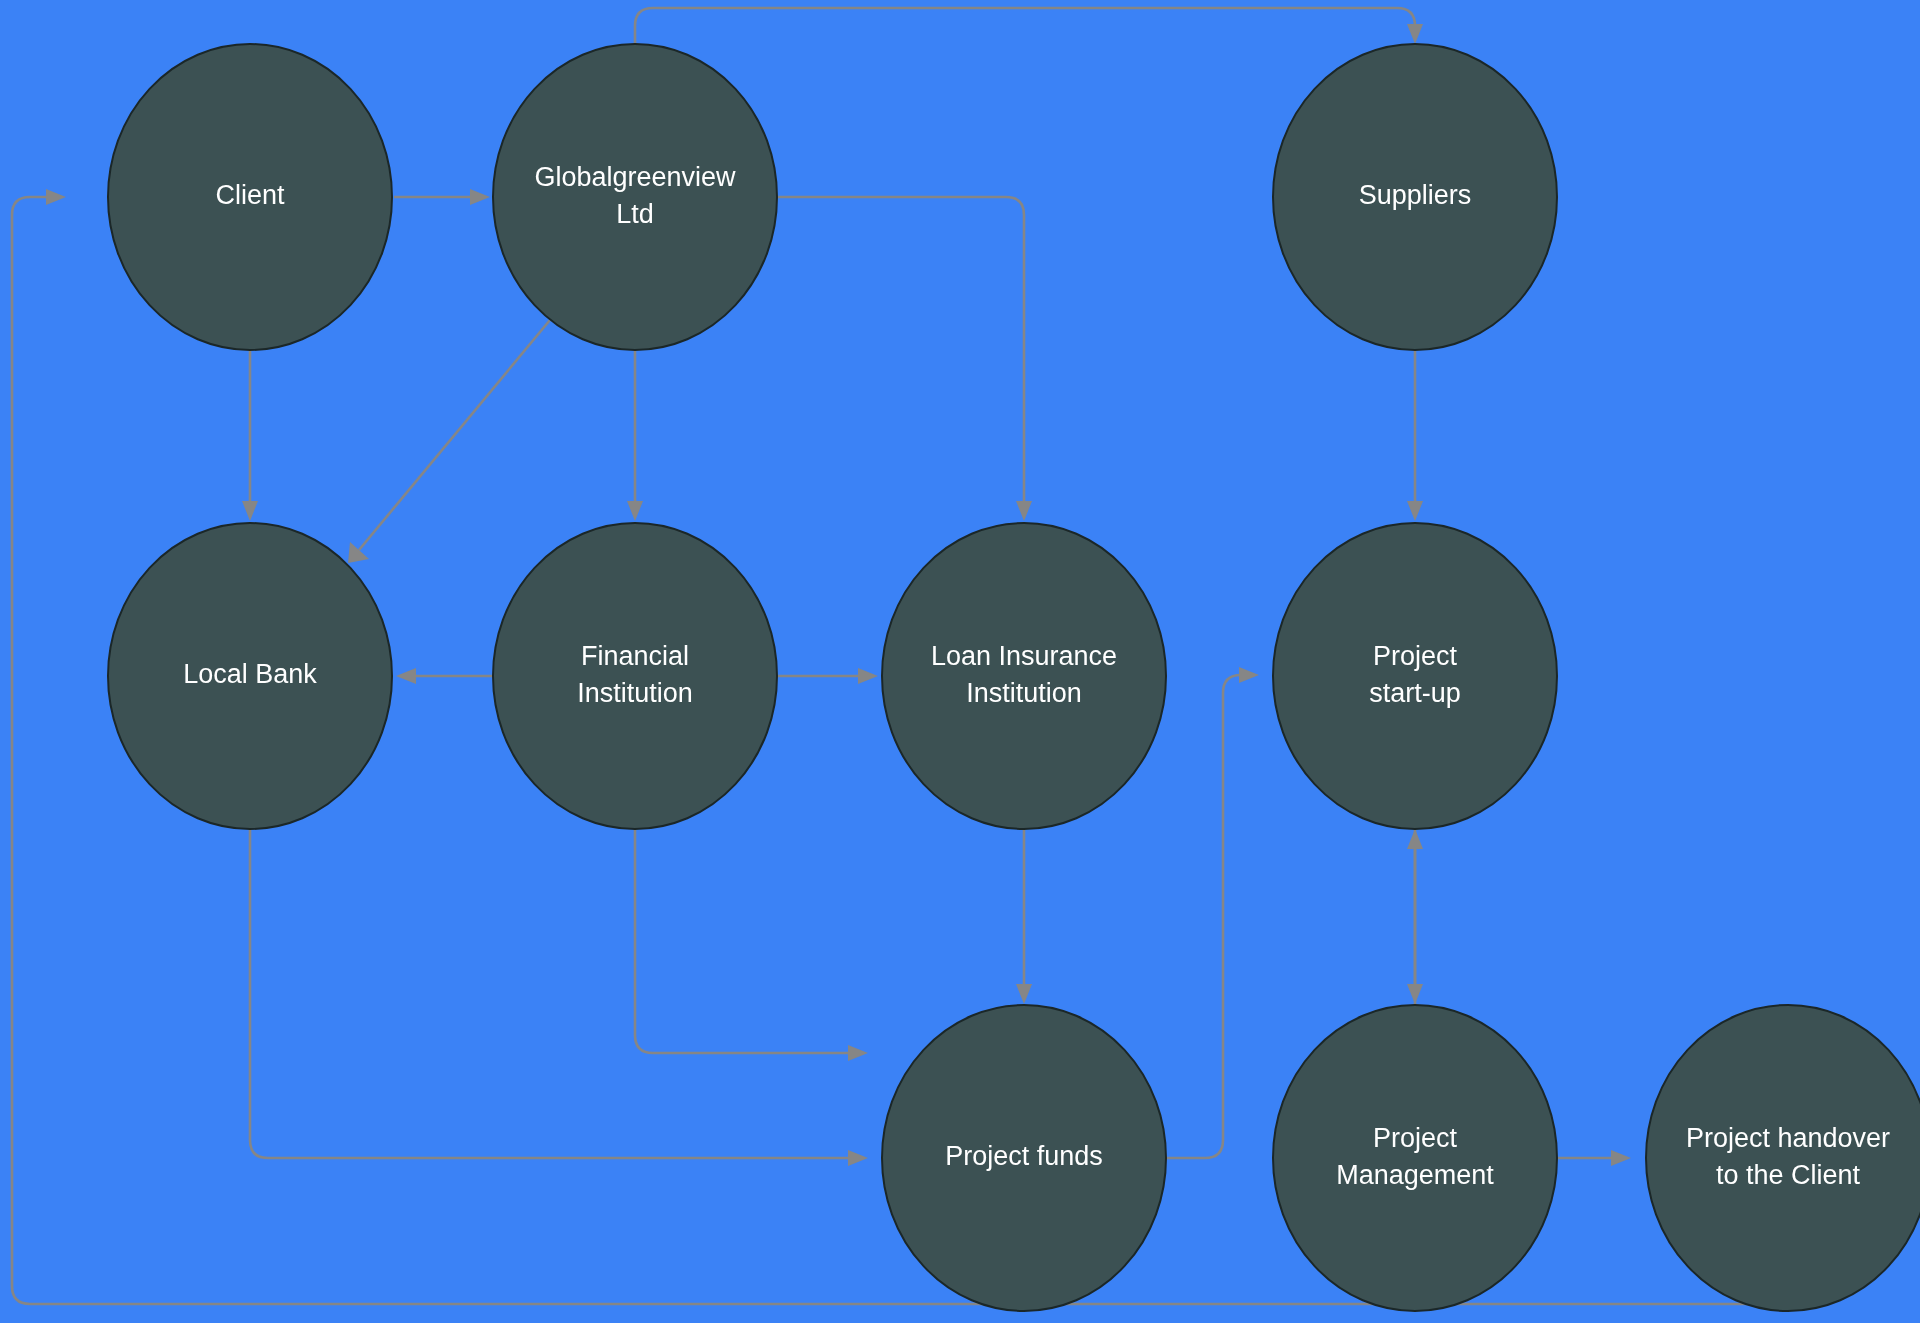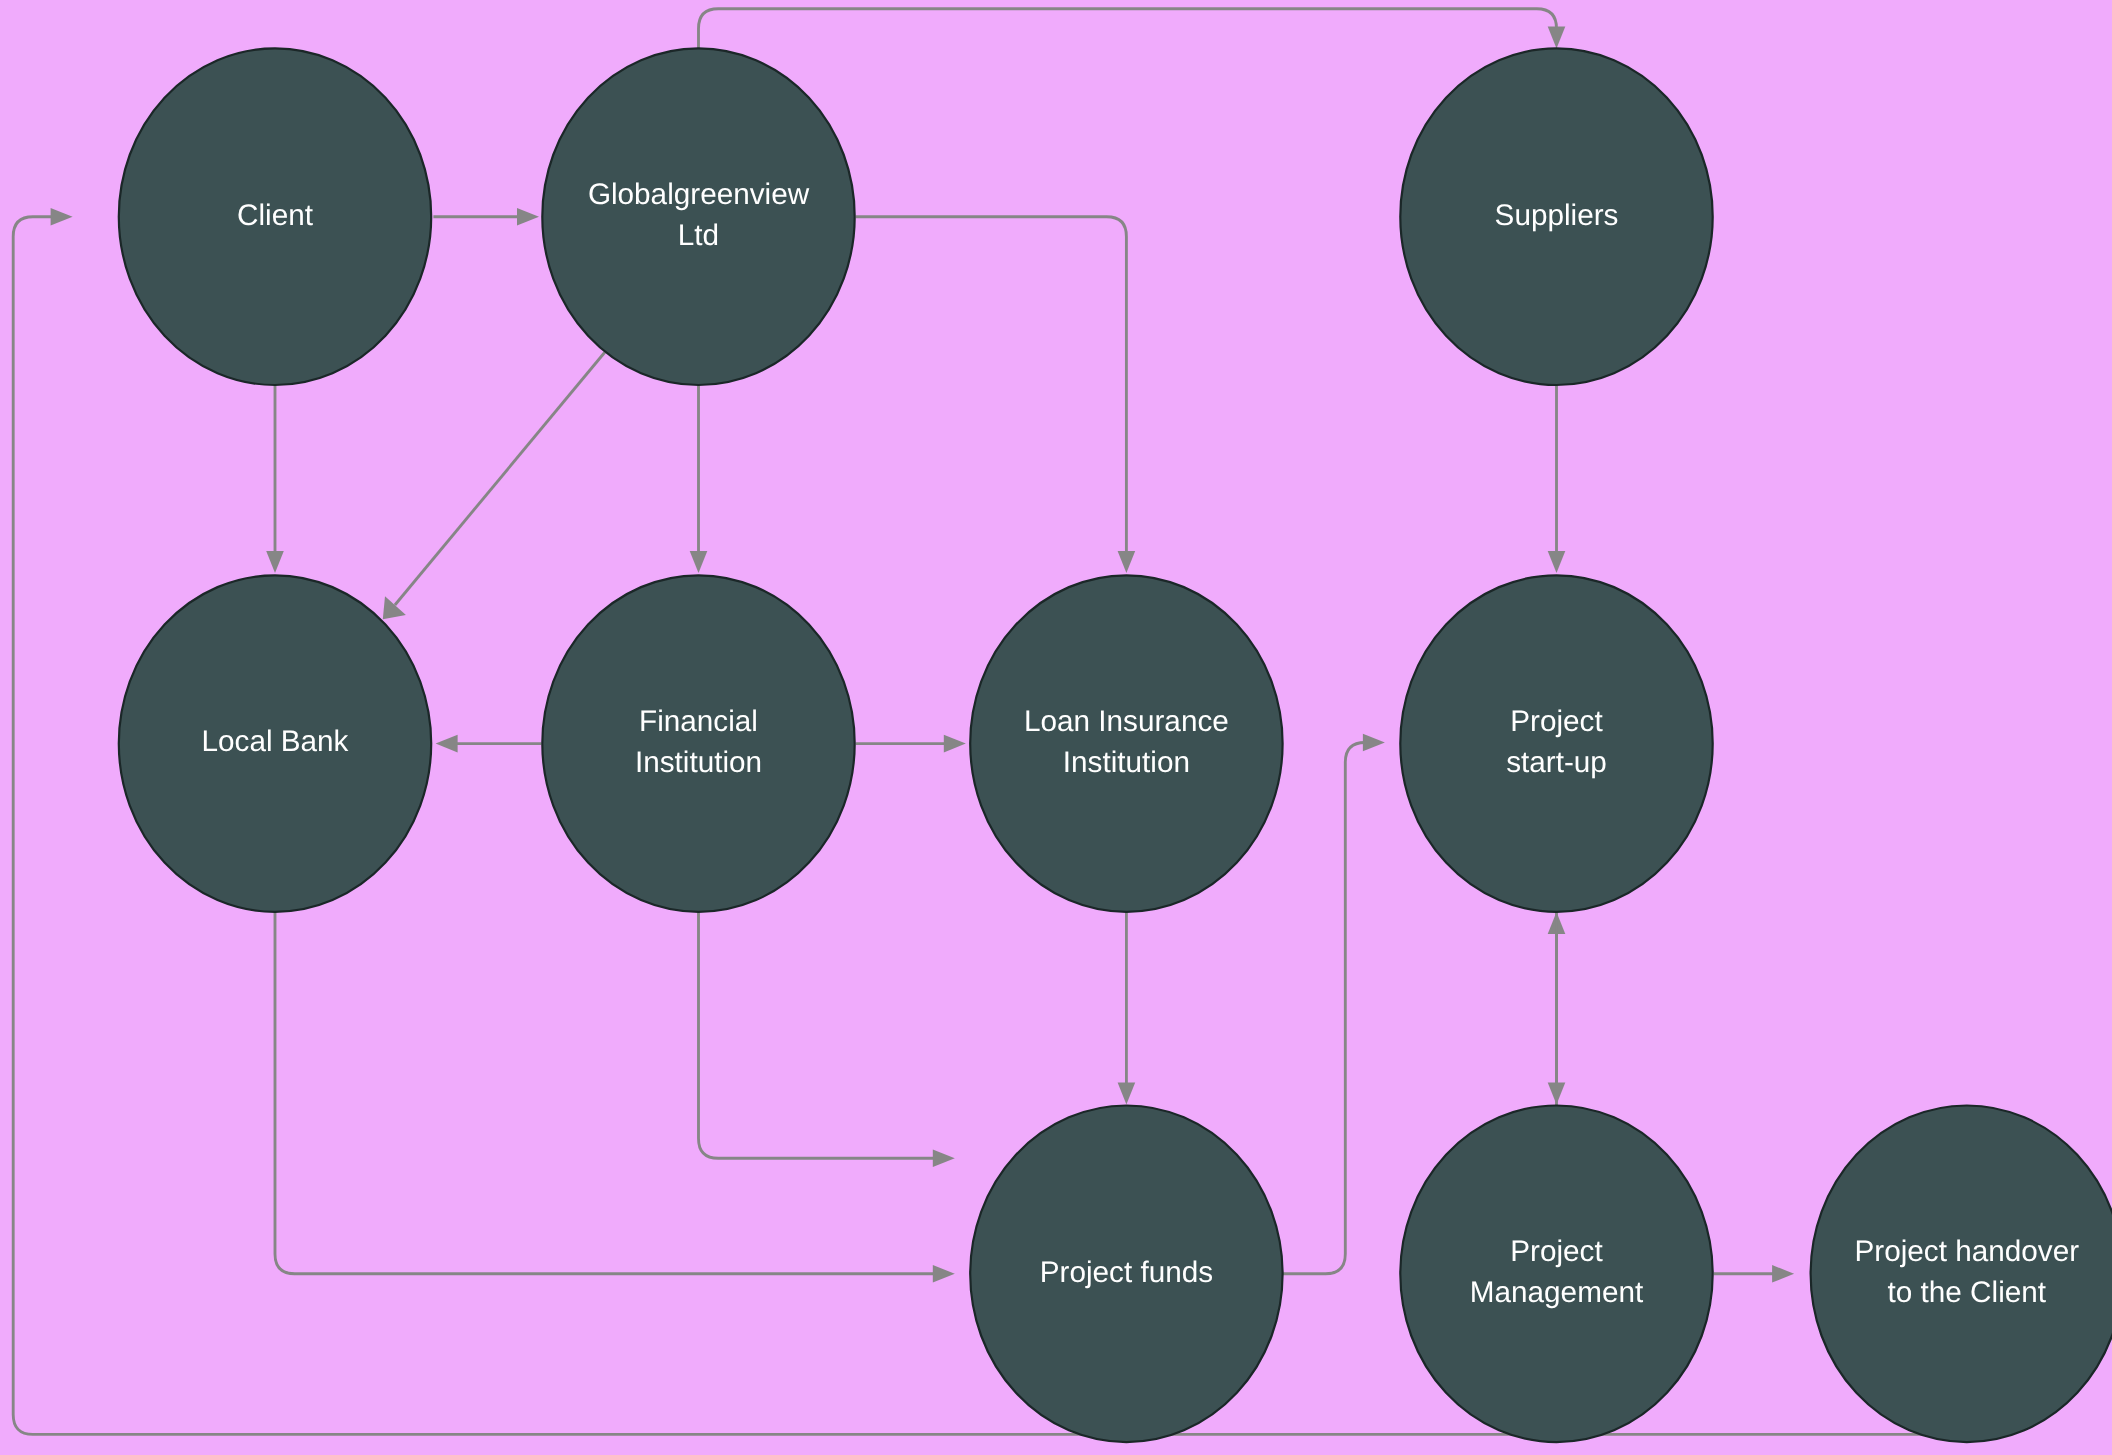--- a/index.html
+++ b/index.html
@@ -8,21 +8,21 @@
     padding: 0;
     background: #ffffff;
   }
   body {
     font-family: "Liberation Sans", sans-serif;
   }
   #diagram-wrap {
     position: relative;
     width: 1920px;
     height: 1323px;
-    background: #f0abfc;
+    background: #3b82f6;
     overflow: hidden;
   }
   svg#flow {
     position: absolute;
     left: 0;
     top: 0;
     width: 1920px;
     height: 1323px;
     display: block;
   }

